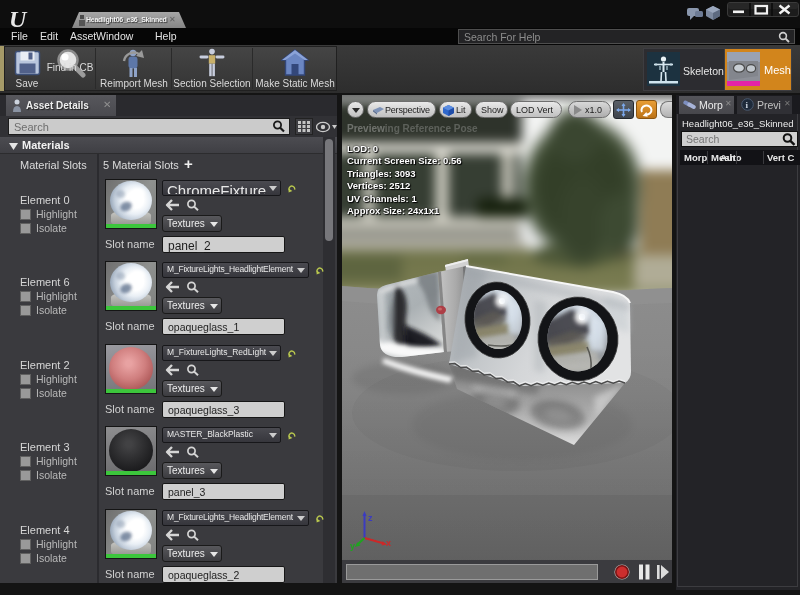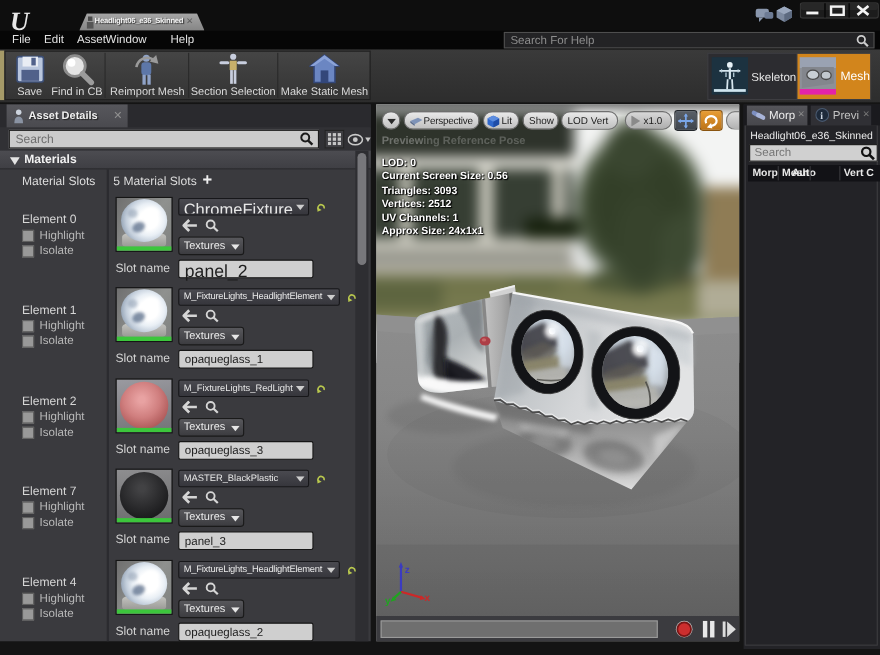--- a/index.html
+++ b/index.html
@@ -75,21 +75,21 @@
     <rect x="14.5" y="2.5" width="4" height="7" fill="#51618a"></rect>
   <rect x="5.5" y="13.5" width="16" height="10" fill="#51618a"></rect>
 </svg>
 <div class="a tblbl" style="left:27px;top:78px">Save</div>
 
 <svg class="a" style="left:53px;top:48px" width="34" height="30" viewBox="0 0 34 30">
   <circle cx="15" cy="12" r="9.5" fill="#e4e4e4" stroke="#8c8c8c" stroke-width="2.5"></circle>
   <circle cx="12" cy="9" r="3.6" fill="#fff"></circle>
   <line x1="22" y1="19" x2="30" y2="27" stroke="#9c9c9c" stroke-width="5" stroke-linecap="round"></line>
 </svg>
-<div class="a tblbl" style="left:70px;top:78px">Find in CB</div>
+<div class="a tblbl" style="left:70px;top:62px">Find in CB</div>
 
 <svg class="a" style="left:116px;top:48px" width="36" height="30" viewBox="0 0 36 30">
   <circle cx="17" cy="5" r="3.2" fill="#8fa3c8"></circle>
   <rect x="12.5" y="8.5" width="9" height="12" rx="3" fill="#5d77a8"></rect>
   <rect x="13.5" y="20" width="3" height="9" fill="#8fa3c8"></rect>
     <rect x="18" y="20" width="3" height="9" fill="#8fa3c8"></rect>
   <path d="M8 13 A 10 10 0 0 1 23 6" fill="none" stroke="#9a9a9a" stroke-width="2.4"></path>
   <polygon points="26,2 28,10 20,8" fill="#9a9a9a"></polygon>
 </svg>
 <div class="a tblbl" style="left:134px;top:78px">Reimport Mesh</div>
@@ -216,22 +216,22 @@
       <circle cx="5.5" cy="5" r="3.6" fill="none" stroke="#d5d5d5" stroke-width="1.7"></circle>
       <line x1="8.2" y1="7.6" x2="12" y2="11.3" stroke="#d5d5d5" stroke-width="2"></line>
     </svg>
 <div class="a" style="left:162px;top:215px;width:60px;height:17px;background:linear-gradient(#58585c,#3c3c40);border:1px solid #1a1a1a;border-radius:3px"></div>
 <div class="a" style="left:167px;top:218px;font-size:10px;color:#ececec">Textures</div>
 <svg class="a" style="left:210px;top:222px" width="8" height="6" viewBox="0 0 8 6">
       <polygon points="0,0 8,0 4,5" fill="#e6e6e6"></polygon>
     </svg>
 <div class="a" style="left:105px;top:238px;font-size:11px;color:#d2d2d2">Slot name</div>
 <div class="a" style="left:162px;top:236px;width:123px;height:17px;background:#cfcfcf;border:1px solid #161616;border-radius:2px"></div>
-<div class="a" style="left:168px;top:239px;font-size:16px;color:#1e1e1e">panel_2</div>
-<div class="a" style="left:20px;top:276px;font-size:11px;color:#d6d6d6">Element 1</div>
+<div class="a" style="left:168px;top:239px;font-size:12px;color:#1e1e1e">panel_2</div>
+<div class="a" style="left:20px;top:276px;font-size:11px;color:#d6d6d6">Element 6</div>
 <div class="a cb" style="left:20px;top:291px"></div>
 <div class="a" style="left:36px;top:290px;font-size:10.5px;color:#b9b9b9">Highlight</div>
 <div class="a cb" style="left:20px;top:305px"></div>
 <div class="a" style="left:36px;top:304px;font-size:10.5px;color:#b9b9b9">Isolate</div>
 <div class="a" style="left:105px;top:261px;width:52px;height:50px;border:1px solid #151515;background:linear-gradient(125deg,#6f6f6f,#8f918f 55%,#7f817f);overflow:hidden">
       <div class="a" style="left:5px;top:31px;width:40px;height:15px;background:linear-gradient(#c8c8c4,#93938f);border-radius:30%"></div>
       <div class="a" style="left:4px;top:1px;width:42px;height:39px;border-radius:50%;background:radial-gradient(circle at 60% 48%,#ffffff 26%,#e9eff5 45%,#c3cedb 63%,#93a2b4 80%,#6b7a8e 96%)"></div>
       <div class="a" style="left:14px;top:22px;width:12px;height:9px;border-radius:50%;background:rgba(80,100,130,0.7);transform:rotate(-25deg);filter:blur(1.5px)"></div>
       <div class="a" style="left:25px;top:8px;width:14px;height:10px;border-radius:50%;background:rgba(255,255,255,0.9);filter:blur(1.5px)"></div>
       <div class="a" style="left:10px;top:10px;width:9px;height:8px;border-radius:50%;background:rgba(140,155,175,0.55);filter:blur(1.5px)"></div>
@@ -287,21 +287,21 @@
       <line x1="8.2" y1="7.6" x2="12" y2="11.3" stroke="#d5d5d5" stroke-width="2"></line>
     </svg>
 <div class="a" style="left:162px;top:380px;width:60px;height:17px;background:linear-gradient(#58585c,#3c3c40);border:1px solid #1a1a1a;border-radius:3px"></div>
 <div class="a" style="left:167px;top:383px;font-size:10px;color:#ececec">Textures</div>
 <svg class="a" style="left:210px;top:387px" width="8" height="6" viewBox="0 0 8 6">
       <polygon points="0,0 8,0 4,5" fill="#e6e6e6"></polygon>
     </svg>
 <div class="a" style="left:105px;top:403px;font-size:11px;color:#d2d2d2">Slot name</div>
 <div class="a" style="left:162px;top:401px;width:123px;height:17px;background:#cfcfcf;border:1px solid #161616;border-radius:2px"></div>
 <div class="a" style="left:168px;top:404px;font-size:10.5px;color:#1e1e1e">opaqueglass_3</div>
-<div class="a" style="left:20px;top:441px;font-size:11px;color:#d6d6d6">Element 7</div>
+<div class="a" style="left:20px;top:441px;font-size:11px;color:#d6d6d6">Element 3</div>
 <div class="a cb" style="left:20px;top:456px"></div>
 <div class="a" style="left:36px;top:455px;font-size:10.5px;color:#b9b9b9">Highlight</div>
 <div class="a cb" style="left:20px;top:470px"></div>
 <div class="a" style="left:36px;top:469px;font-size:10.5px;color:#b9b9b9">Isolate</div>
 <div class="a" style="left:105px;top:426px;width:52px;height:50px;border:1px solid #151515;background:linear-gradient(170deg,#8e8e90,#6a6a6c);overflow:hidden">
       <div class="a" style="left:3px;top:2px;width:44px;height:43px;border-radius:50%;background:radial-gradient(circle at 45% 35%,#424244 8%,#29292b 50%,#151517 85%)"></div>
       <div class="a" style="left:0;bottom:0;width:50px;height:4px;background:#3cc63c"></div>
     </div>
 <div class="a" style="left:162px;top:427px;width:119px;height:16px;background:linear-gradient(#4a4a50,#36363c);border:1px solid #17171a;border-radius:2px"></div>
 <div class="a" style="left:167px;top:429px;width:101px;height:12px;font-size:8.5px;color:#e8e8e8;white-space:nowrap;overflow:hidden">MASTER_BlackPlastic</div>

